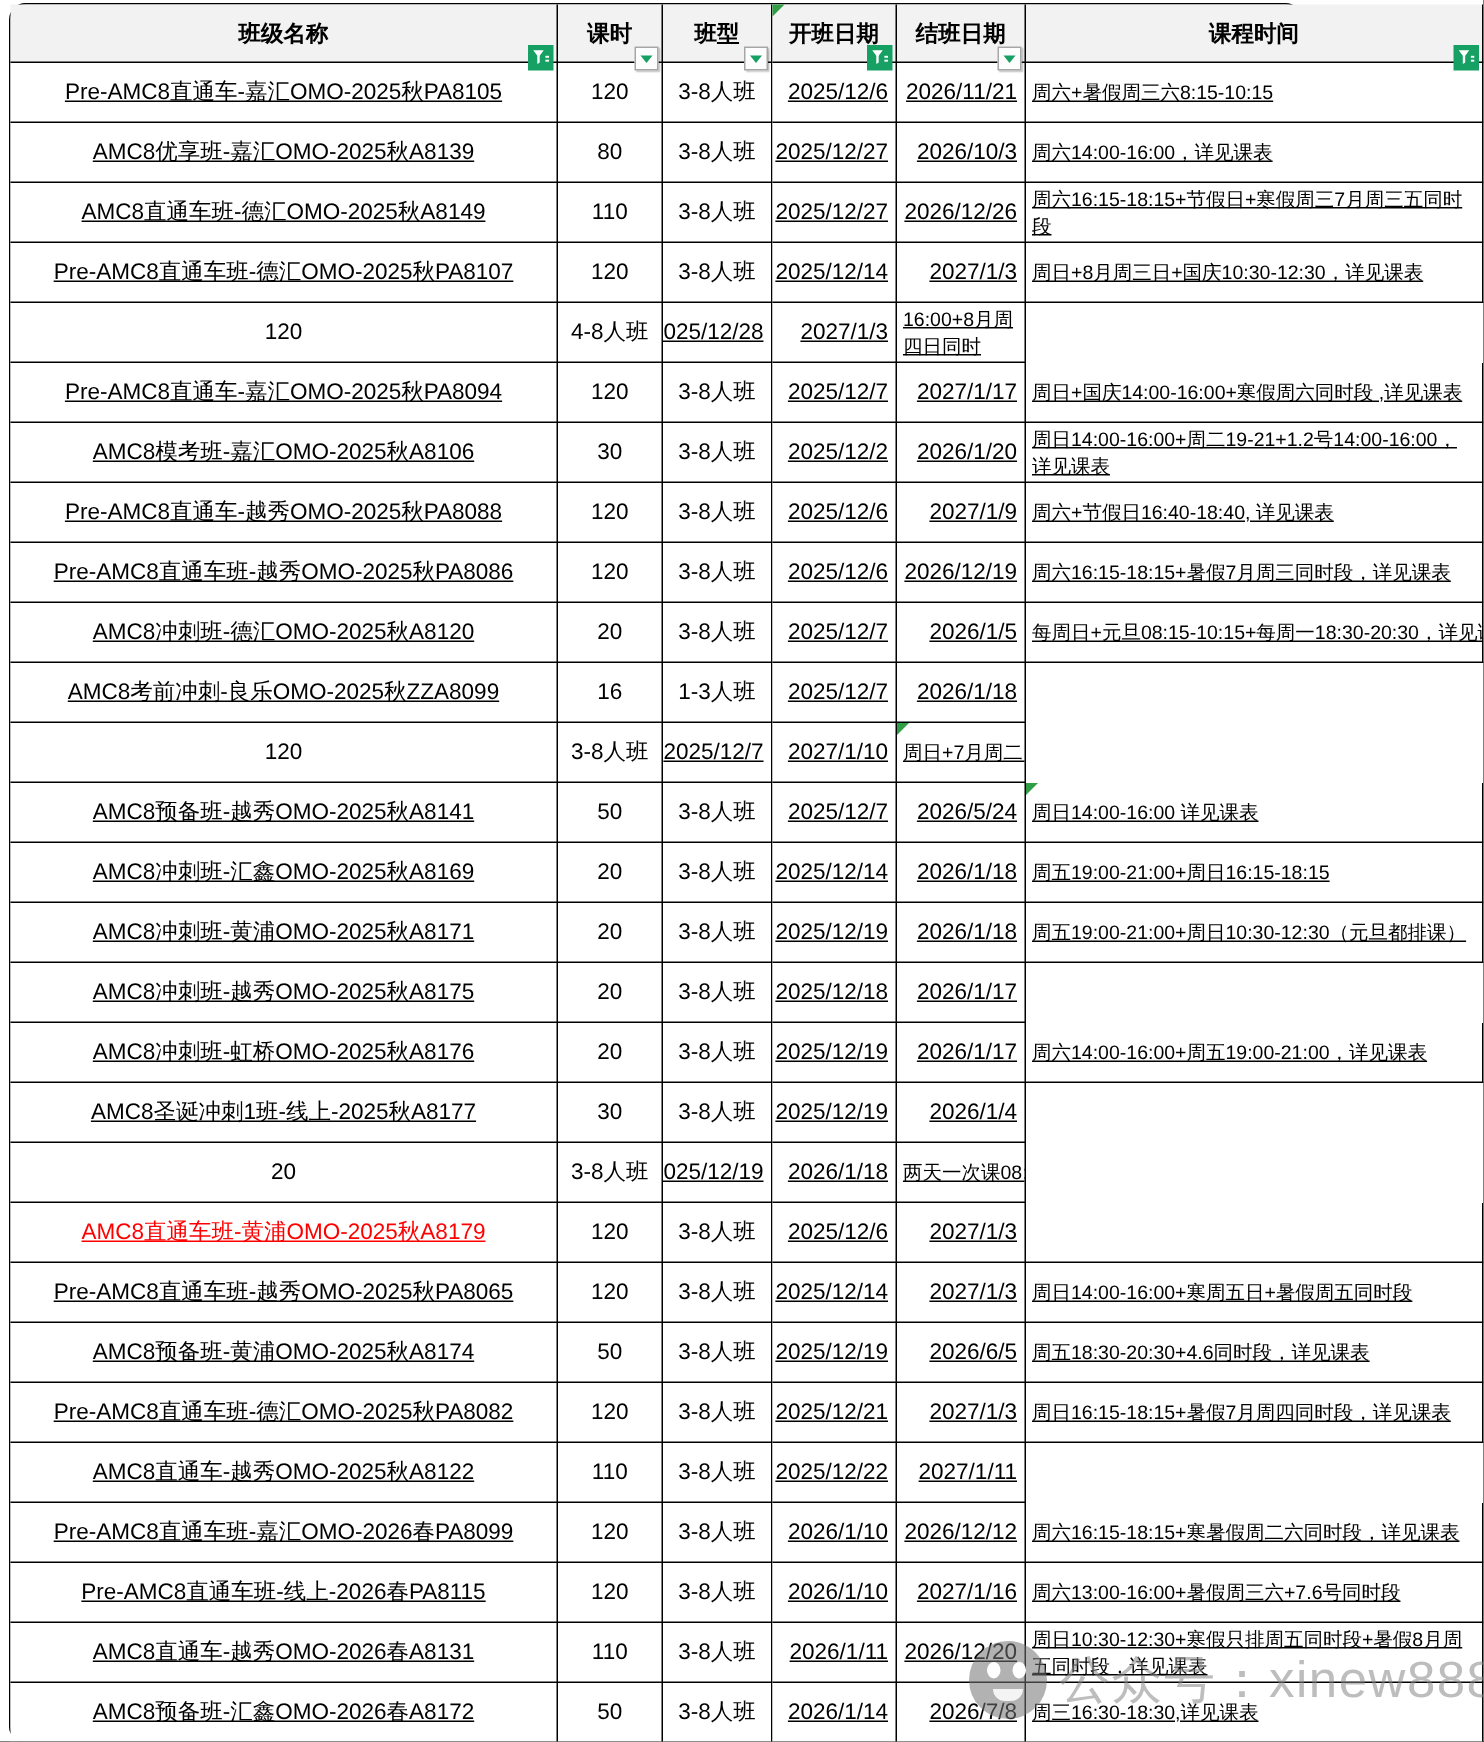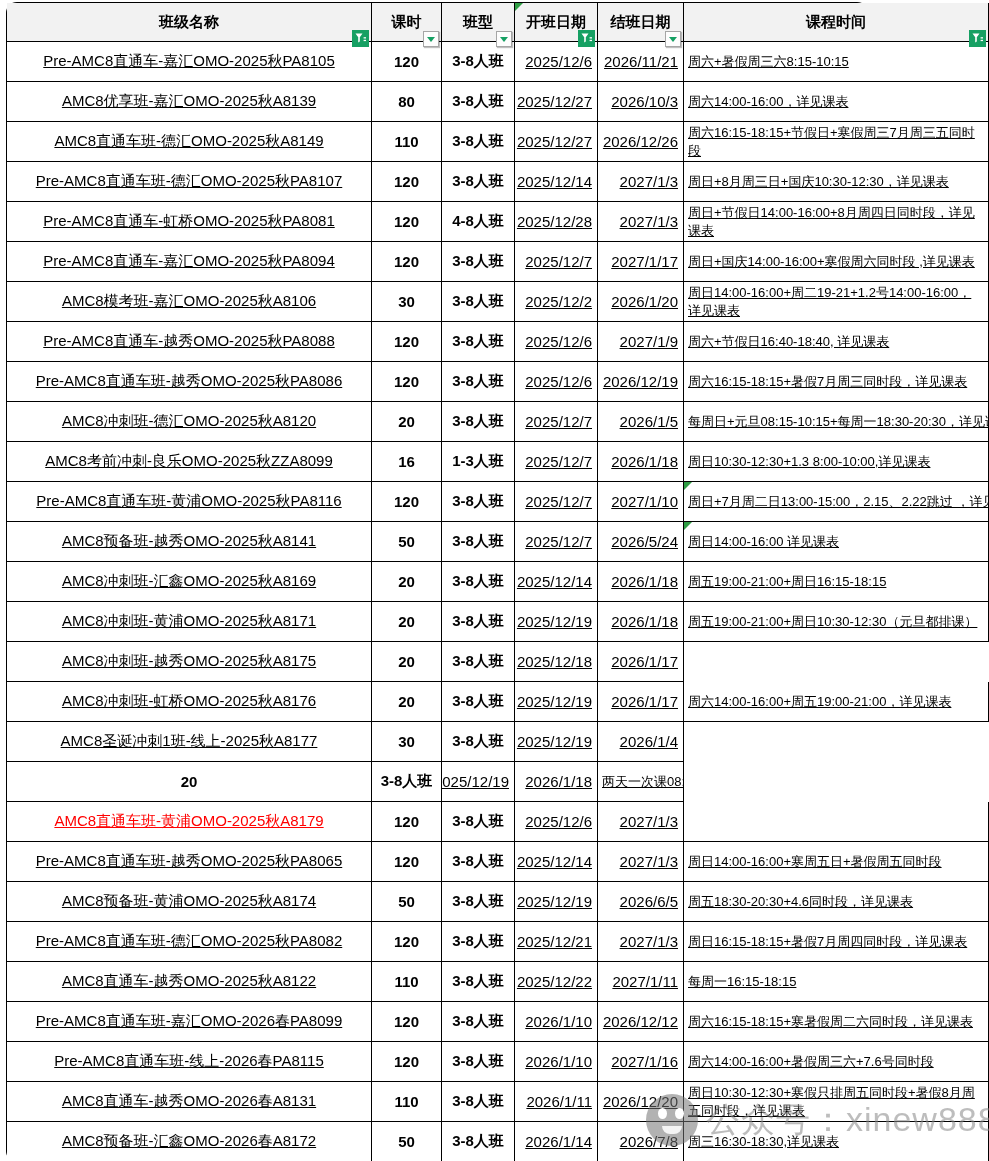--- a/index.html
+++ b/index.html
@@ -14,21 +14,21 @@
   .sheet{position:absolute;left:6px;top:2px;width:862px;border-left:1px solid var(--border);border-top:1px solid var(--border);border-radius:11px;}
   .row{display:grid;grid-template-columns:365px 70px 73px 83px 86px 305px;}
   .cell{
     border-right:1px solid var(--border);border-bottom:1px solid var(--border);
     height:40px;display:flex;align-items:center;justify-content:center;
     font-size:15px;position:relative;overflow:hidden;background:#fff;
   }
   .hrow .cell{height:39px;background:var(--header-bg);font-weight:700;overflow:visible;}
   .ncell{justify-content:center;padding:0 3px;white-space:nowrap;text-decoration:underline;}
   .ncell.red{color:var(--red);}
-  .ccell{justify-content:center;font-weight:bold;}
+  .ccell{justify-content:center;}
   .dcell{justify-content:flex-end;padding-right:5px;text-decoration:underline;}
   .tcell{justify-content:flex-start;padding:1px 4px;font-size:13px;line-height:18px;text-align:left;text-decoration:underline;}
   .tcell.clip{white-space:nowrap;}
   .corner::before{content:"";position:absolute;top:0;left:0;width:0;height:0;
     border-top:8px solid var(--corner);border-right:8px solid transparent;z-index:1;}
   
   .fbtn{position:absolute;right:2px;bottom:-6px;width:17px;height:17px;background:var(--green);
     display:flex;align-items:center;justify-content:center;z-index:3;cursor:pointer;}
   .dbtn{position:absolute;right:2px;bottom:-6px;width:16px;height:16px;background:#fdfdfd;
     border:1px solid #a6a6a6;box-shadow:1px 1px 1px rgba(0,0,0,.25);
@@ -122,21 +122,20 @@
     </div>
     <div class="row">
       <div class="cell ncell">Pre-AMC8直通车班-德汇OMO-2025秋PA8107</div>
       <div class="cell ccell">120</div>
       <div class="cell ccell">3-8人班</div>
       <div class="cell dcell">2025/12/14</div>
       <div class="cell dcell">2027/1/3</div>
       <div class="cell tcell">周日+8月周三日+国庆10:30-12:30，详见课表</div>
     </div>
     <div class="row">
-      <div class="cell ncell">Pre-AMC8直通车-虹桥OMO-2025秋PA8081</div>
       <div class="cell ccell">120</div>
       <div class="cell ccell">4-8人班</div>
       <div class="cell dcell">2025/12/28</div>
       <div class="cell dcell">2027/1/3</div>
       <div class="cell tcell">周日+节假日14:00-16:00+8月周四日同时段，详见课表</div>
     </div>
     <div class="row">
       <div class="cell ncell">Pre-AMC8直通车-嘉汇OMO-2025秋PA8094</div>
       <div class="cell ccell">120</div>
       <div class="cell ccell">3-8人班</div>
@@ -175,24 +174,22 @@
       <div class="cell dcell">2025/12/7</div>
       <div class="cell dcell">2026/1/5</div>
       <div class="cell tcell clip">每周日+元旦08:15-10:15+每周一18:30-20:30，详见课表</div>
     </div>
     <div class="row">
       <div class="cell ncell">AMC8考前冲刺-良乐OMO-2025秋ZZA8099</div>
       <div class="cell ccell">16</div>
       <div class="cell ccell">1-3人班</div>
       <div class="cell dcell">2025/12/7</div>
       <div class="cell dcell">2026/1/18</div>
-      <div class="cell tcell">周日10:30-12:30+1.3 8:00-10:00,详见课表</div>
-    </div>
-    <div class="row">
-      <div class="cell ncell">Pre-AMC8直通车班-黄浦OMO-2025秋PA8116</div>
+    </div>
+    <div class="row">
       <div class="cell ccell">120</div>
       <div class="cell ccell">3-8人班</div>
       <div class="cell dcell">2025/12/7</div>
       <div class="cell dcell">2027/1/10</div>
       <div class="cell tcell clip corner">周日+7月周二日13:00-15:00，2.15、2.22跳过 ，详见课表</div>
     </div>
     <div class="row">
       <div class="cell ncell">AMC8预备班-越秀OMO-2025秋A8141</div>
       <div class="cell ccell">50</div>
       <div class="cell ccell">3-8人班</div>
@@ -276,37 +273,36 @@
       <div class="cell dcell">2025/12/21</div>
       <div class="cell dcell">2027/1/3</div>
       <div class="cell tcell">周日16:15-18:15+暑假7月周四同时段，详见课表</div>
     </div>
     <div class="row">
       <div class="cell ncell">AMC8直通车-越秀OMO-2025秋A8122</div>
       <div class="cell ccell">110</div>
       <div class="cell ccell">3-8人班</div>
       <div class="cell dcell">2025/12/22</div>
       <div class="cell dcell">2027/1/11</div>
-      <div class="cell tcell">每周一16:15-18:15</div>
     </div>
     <div class="row">
       <div class="cell ncell">Pre-AMC8直通车班-嘉汇OMO-2026春PA8099</div>
       <div class="cell ccell">120</div>
       <div class="cell ccell">3-8人班</div>
       <div class="cell dcell">2026/1/10</div>
       <div class="cell dcell">2026/12/12</div>
       <div class="cell tcell">周六16:15-18:15+寒暑假周二六同时段，详见课表</div>
     </div>
     <div class="row">
       <div class="cell ncell">Pre-AMC8直通车班-线上-2026春PA8115</div>
       <div class="cell ccell">120</div>
       <div class="cell ccell">3-8人班</div>
       <div class="cell dcell">2026/1/10</div>
       <div class="cell dcell">2027/1/16</div>
-      <div class="cell tcell">周六14:00-16:00+暑假周三六+7.6号同时段</div>
+      <div class="cell tcell">周六13:00-16:00+暑假周三六+7.6号同时段</div>
     </div>
     <div class="row">
       <div class="cell ncell">AMC8直通车-越秀OMO-2026春A8131</div>
       <div class="cell ccell">110</div>
       <div class="cell ccell">3-8人班</div>
       <div class="cell dcell">2026/1/11</div>
       <div class="cell dcell">2026/12/20</div>
       <div class="cell tcell">周日10:30-12:30+寒假只排周五同时段+暑假8月周五同时段，详见课表</div>
     </div>
     <div class="row">

